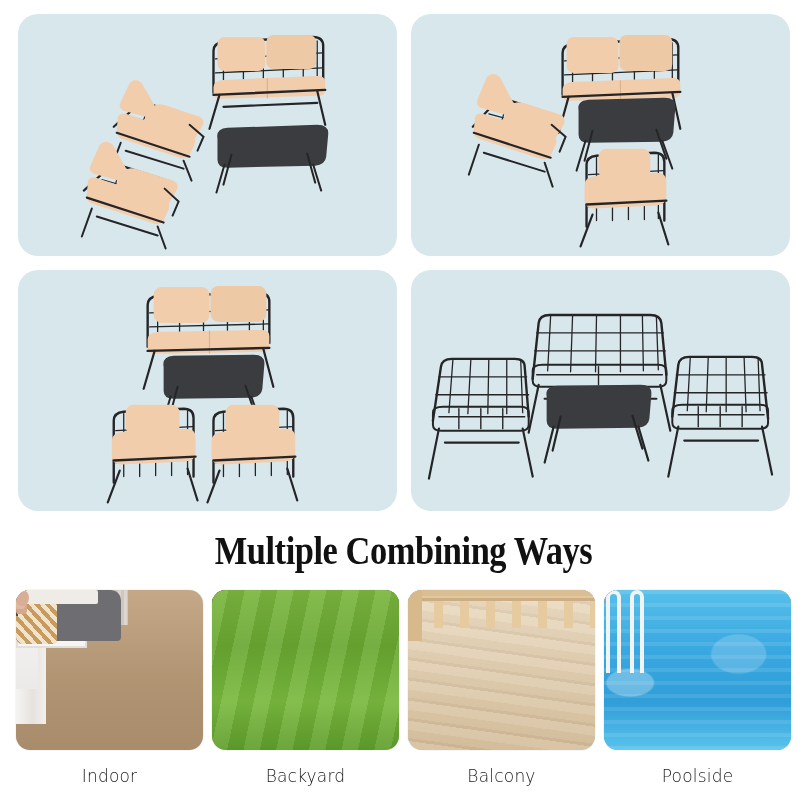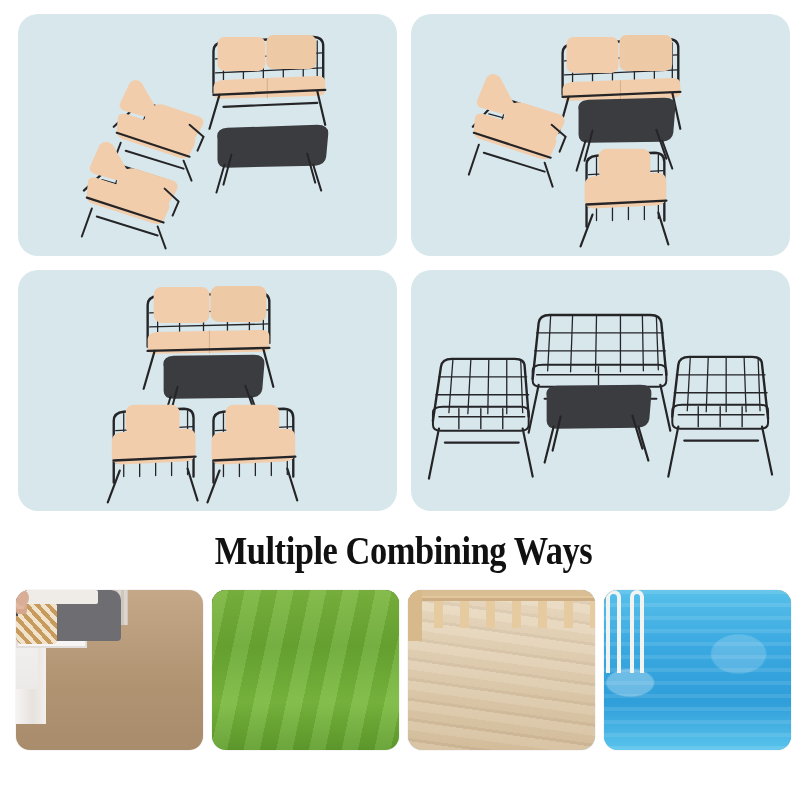--- a/index.html
+++ b/index.html
@@ -432,14 +432,20 @@
       <div class="layer s4-planter"></div>
       <div class="layer s4-plant"></div>
       <div class="layer s4-coping"></div>
       <div class="layer s4-water"></div>
       <div class="layer s4-ripple"></div>
       <div class="layer s4-refl"></div>
       <div class="layer s4-ladder"></div>
     </div>
   </div>
 
+  <div class="caption-row">
+    <div class="caption">Indoor</div>
+    <div class="caption">Backyard</div>
+    <div class="caption">Balcony</div>
+    <div class="caption">Poolside</div>
+  </div>
 
 </div>
 
 </body></html>

